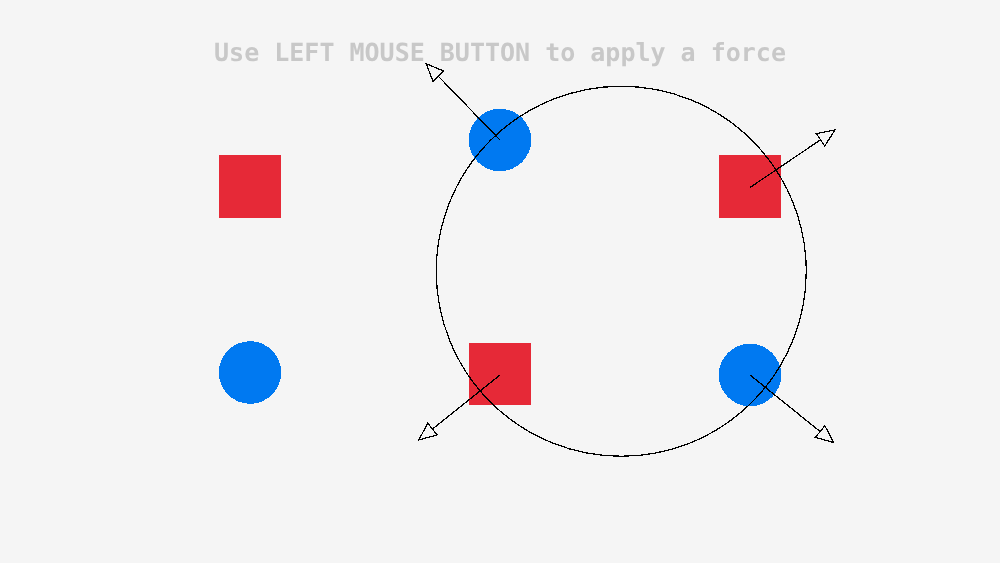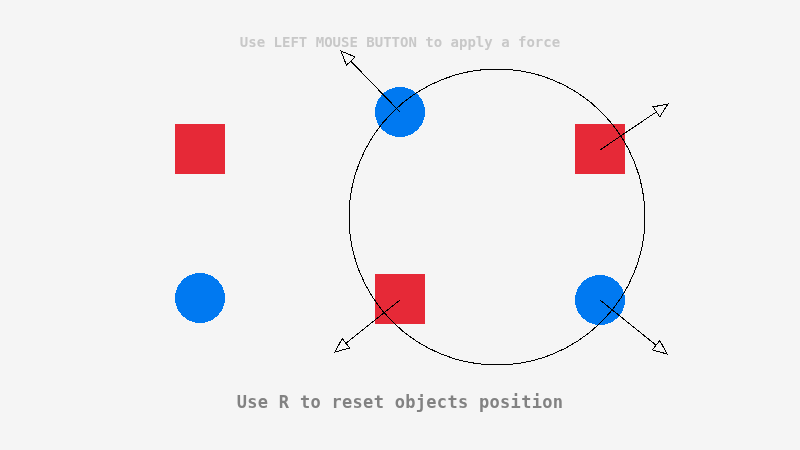--- a/index.html
+++ b/index.html
@@ -22,21 +22,21 @@
     left: 0;
     width: 800px;
     text-align: center;
     white-space: pre;
     user-select: none;
   }
   .hint-top {
     top: 30px;
     height: 24px;
     line-height: 24px;
-    font-size: 14px;
+    font-size: 20px;
     letter-spacing: 0px;
     color: #c8c8c8;
     font-weight: bold;
   }
   .hint-bottom {
     top: 392px;
     height: 20px;
     line-height: 20px;
     font-size: 17px;
     letter-spacing: 0.3px;
@@ -61,14 +61,13 @@
       <line x1="600" y1="150" x2="656.4040322162085" y2="111.84433114785895" stroke="#000000" stroke-width="1"></line>
       <polygon points="668,104 659.7658884224338,116.81403162662673 653.0421760099832,106.87463066909118" fill="none" stroke="#000000" stroke-width="1"></polygon>
       <line x1="400" y1="300" x2="345.93216333220244" y2="343.2542693342381" stroke="#000000" stroke-width="1"></line>
       <polygon points="335,352 342.1839930468759,338.5690564775799 349.68033361752896,347.93948219089623" fill="none" stroke="#000000" stroke-width="1"></polygon>
       <line x1="600" y1="300" x2="656.0996534135099" y2="345.21464603476926" stroke="#000000" stroke-width="1"></line>
       <polygon points="667,354 652.3345017141253,349.886223143265 659.8648051128946,340.5430689262735" fill="none" stroke="#000000" stroke-width="1"></polygon>
     </svg>
 
   <div class="hint hint-top">Use LEFT MOUSE BUTTON to apply a force</div>
 
-  <div class="hint hint-bottom">Use R to reset objects position</div>
 </div>
 
 </body></html>

